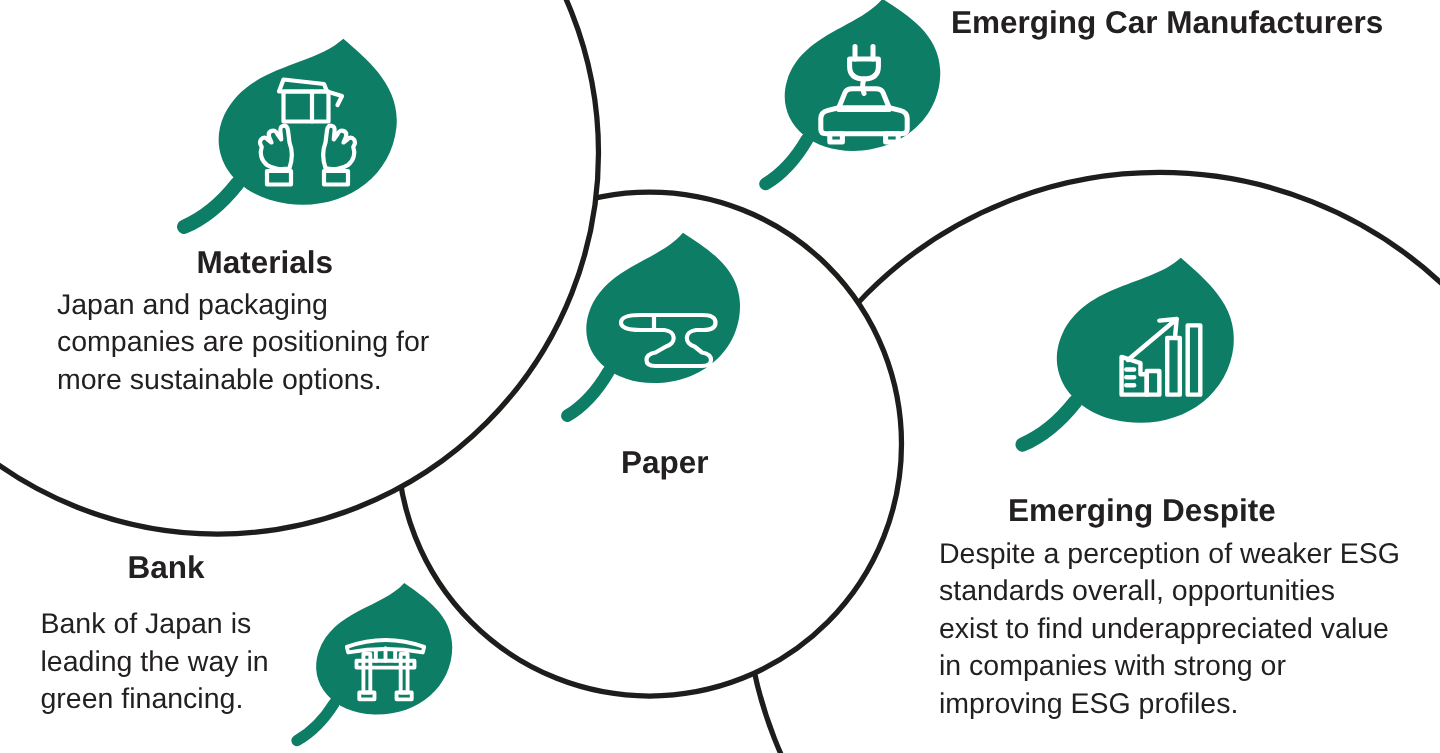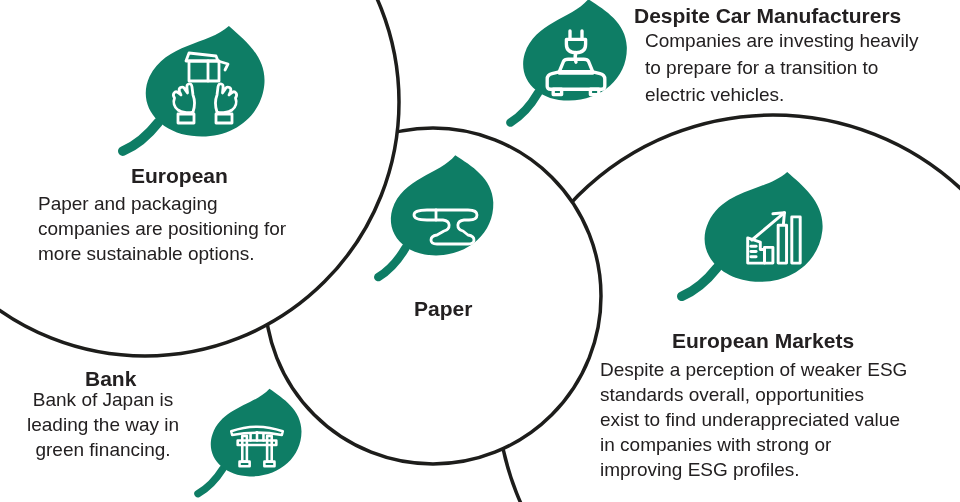--- a/index.html
+++ b/index.html
@@ -52,23 +52,23 @@
     white-space: pre-line;
   }
   
   .t-materials { left: 131px; top: 164px; }
   .b-materials { left: 38px;  top: 191px; }
   .t-steel     { left: 414px; top: 297px; }
   .b-steel     { left: 328px; top: 322px; line-height: 27px; }
   .t-european  { left: 634px; top: 4px; }
   .b-european  { left: 645px; top: 27px; line-height: 27px; }
   .t-emerging  { left: 672px; top: 329px; }
-  .b-emerging  { left: 600px; top: 357px; }
+  .b-emerging  { left: 626px; top: 357px; }
   .t-japan     { left: 85px;  top: 367px; }
-  .b-japan     { left: 27px;  top: 387px; text-align: center; }
+  .b-japan     { left: 27px;  top: 404px; }
 </style>
 </head>
 <body>
 
 <div class="stage">
 
   <svg class="scene" width="960" height="502" viewBox="0 0 960 502">
     <defs>
       <g id="leaf">
         <path class="leaf-stem" d="M 42 103 C 31 117, 19 127, 5 133"></path>
@@ -136,33 +136,30 @@
       <path d="M 0 -15 V -6"></path>
       <path d="M 7 -13.5 V -6"></path>
       <rect x="-21" y="-6" width="42" height="5"></rect>
       <rect x="-16" y="-11" width="5" height="28"></rect>
       <rect x="11" y="-11" width="5" height="28"></rect>
       <rect x="-19" y="17" width="11" height="5"></rect>
       <rect x="8" y="17" width="11" height="5"></rect>
     </g>
   </svg>
 
-  <div class="section title t-materials">European</div>
-  <div class="section body-text b-materials">Paper and packaging
+  <div class="section title t-materials">Materials</div>
+  <div class="section body-text b-materials">Japan and packaging
 companies are positioning for
 more sustainable options.</div>
 
   <div class="section title t-steel">Paper</div>
 
-  <div class="section title t-european">Despite Car Manufacturers</div>
-  <div class="section body-text b-european">Companies are investing heavily
-to prepare for a transition to
-electric vehicles.</div>
+  <div class="section title t-european">Emerging Car Manufacturers</div>
 
-  <div class="section title t-emerging">European Markets</div>
+  <div class="section title t-emerging">Emerging Despite</div>
   <div class="section body-text b-emerging">Despite a perception of weaker ESG
 standards overall, opportunities
 exist to find underappreciated value
 in companies with strong or
 improving ESG profiles.</div>
 
   <div class="section title t-japan">Bank</div>
   <div class="section body-text b-japan">Bank of Japan is
 leading the way in
 green financing.</div>

